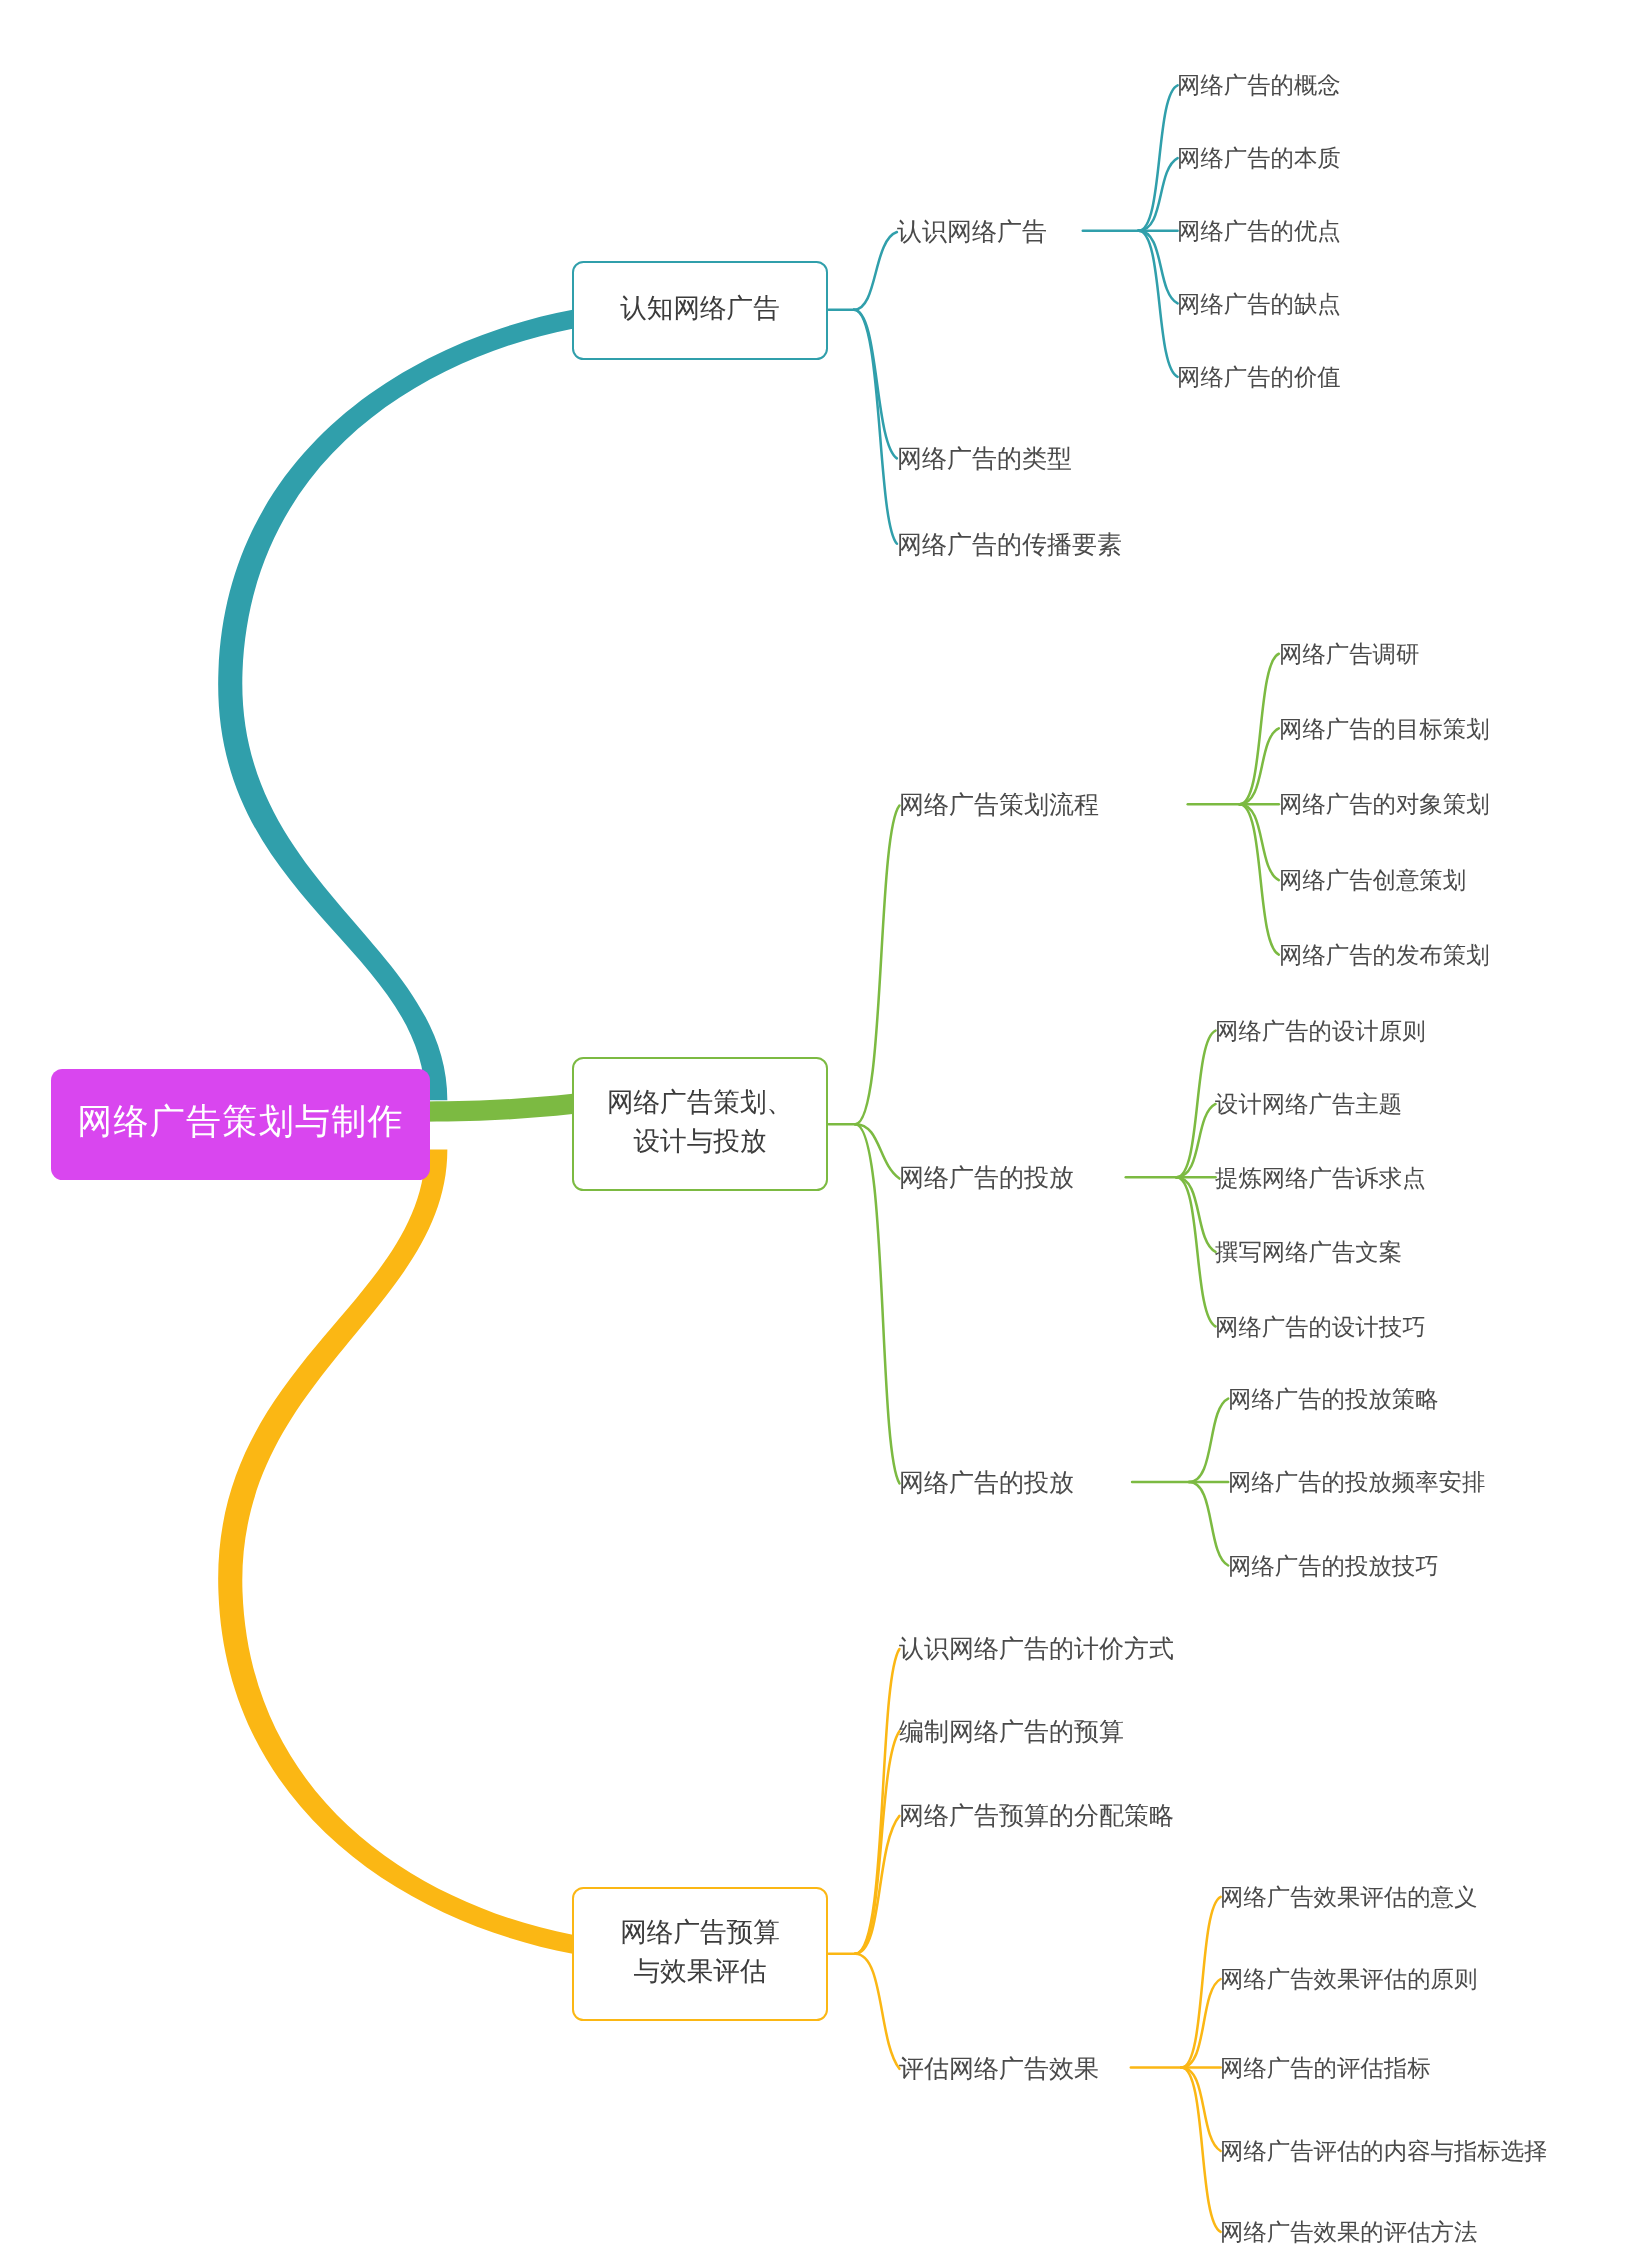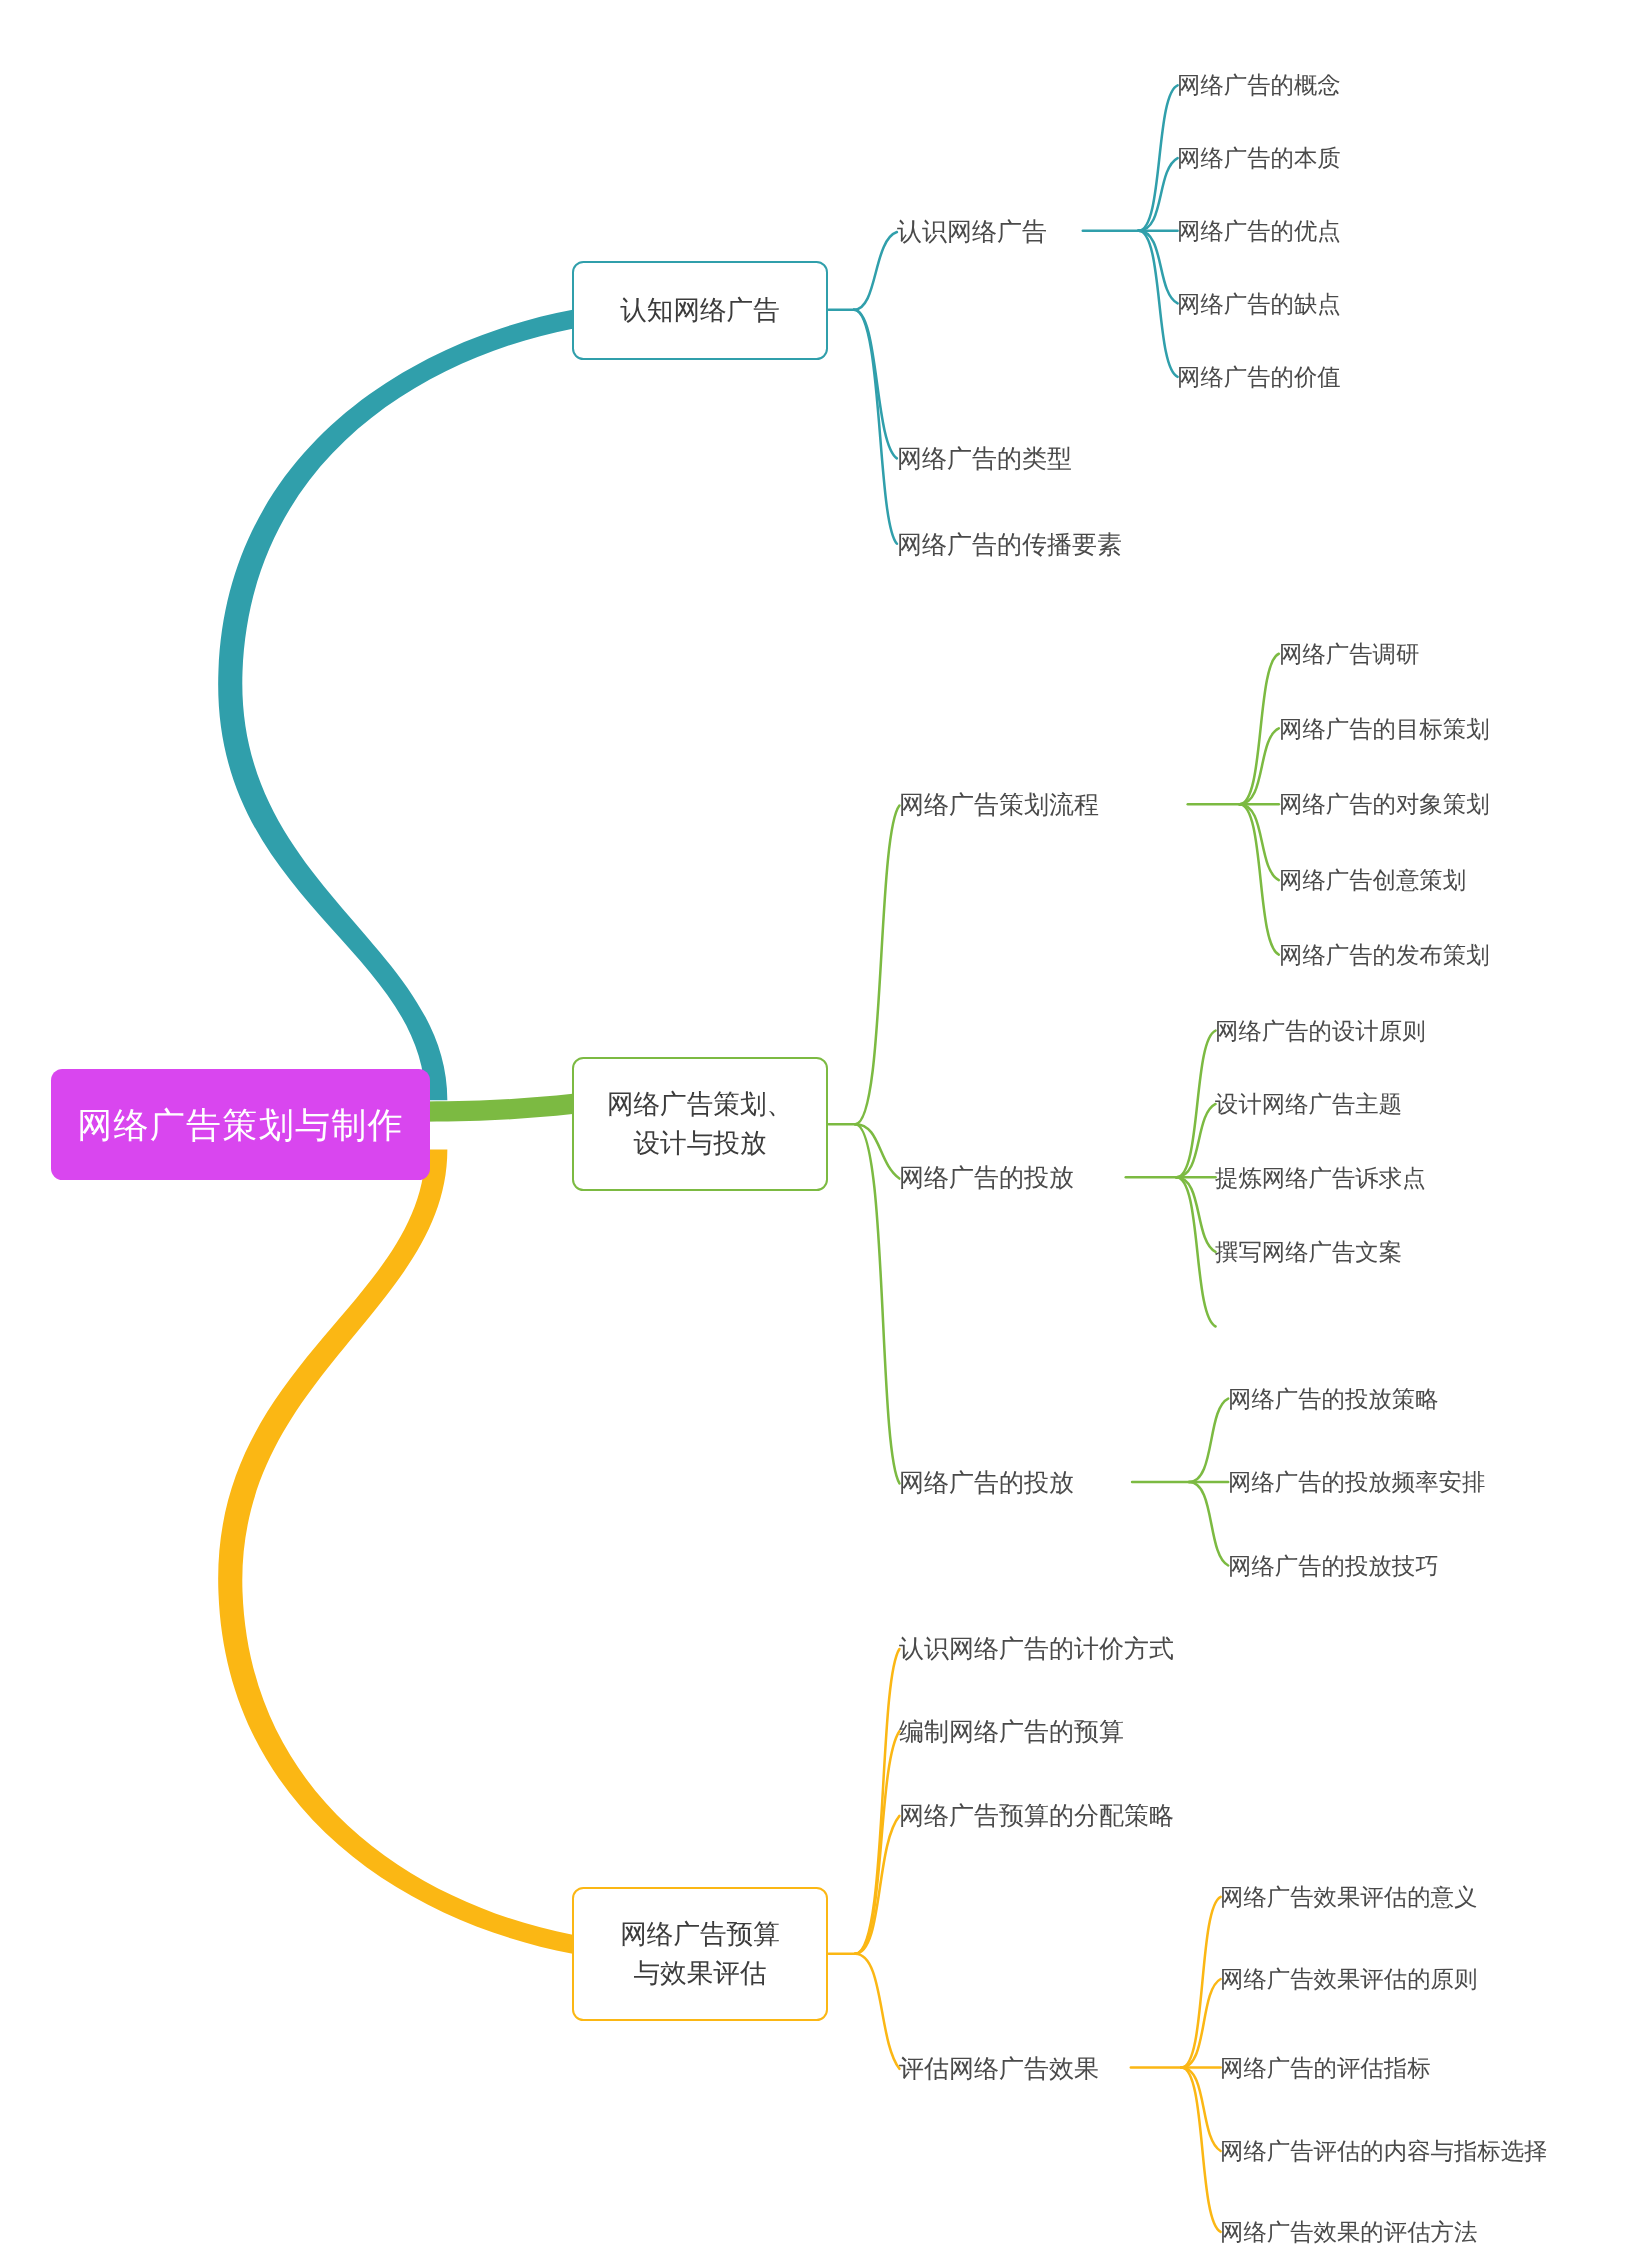--- a/index.html
+++ b/index.html
@@ -1,20 +1,20 @@
 <!DOCTYPE html>
 <html style="font-size:10px"><head>
 <meta charset="utf-8">
 <style>
   html,body{margin:0;padding:0;background:#ffffff;}
   body{font-family:"Liberation Sans","DejaVu Sans",sans-serif;}
   #stage{position:relative;width:1649px;height:2261px;background:#fff;overflow:hidden;}
   #wires{position:absolute;left:0;top:0;width:1649px;height:2261px;}
 
-  .node{position:absolute;box-sizing:border-box;display:flex;align-items:center;justify-content:center;text-align:center;}
+  .node{position:absolute;box-sizing:border-box;display:flex;align-items:center;justify-content:center;text-align:center;font-family:Liberation Mono, monospace;}
 
   
   .root{
     border-radius:11.4px;
     color:#ffffff;
     font-size:35px;
     letter-spacing:1.3px;
     padding:0 16.4px;
     line-height:1.25;
   }
@@ -206,20 +206,23 @@
   </div>
   <div class="node l3" style="left:1215px;top:1083px;width:379px;height:42px;">
     <span>设计网络广告主题</span>
   </div>
   <div class="node l3" style="left:1215px;top:1157px;width:379px;height:42px;">
     <span>提炼网络广告诉求点</span>
   </div>
   <div class="node l3" style="left:1215px;top:1231px;width:379px;height:42px;">
     <span>撰写网络广告文案</span>
   </div>
+  <div class="node l3" style="left:1215px;top:1306px;width:379px;height:42px;">
+    <span>网络广告的设计技巧</span>
+  </div>
 
   <div class="node l3" style="left:1228px;top:1378px;width:392px;height:42px;">
     <span>网络广告的投放策略</span>
   </div>
   <div class="node l3" style="left:1228px;top:1461px;width:392px;height:42px;">
     <span>网络广告的投放频率安排</span>
   </div>
   <div class="node l3" style="left:1228px;top:1545px;width:392px;height:42px;">
     <span>网络广告的投放技巧</span>
   </div>

